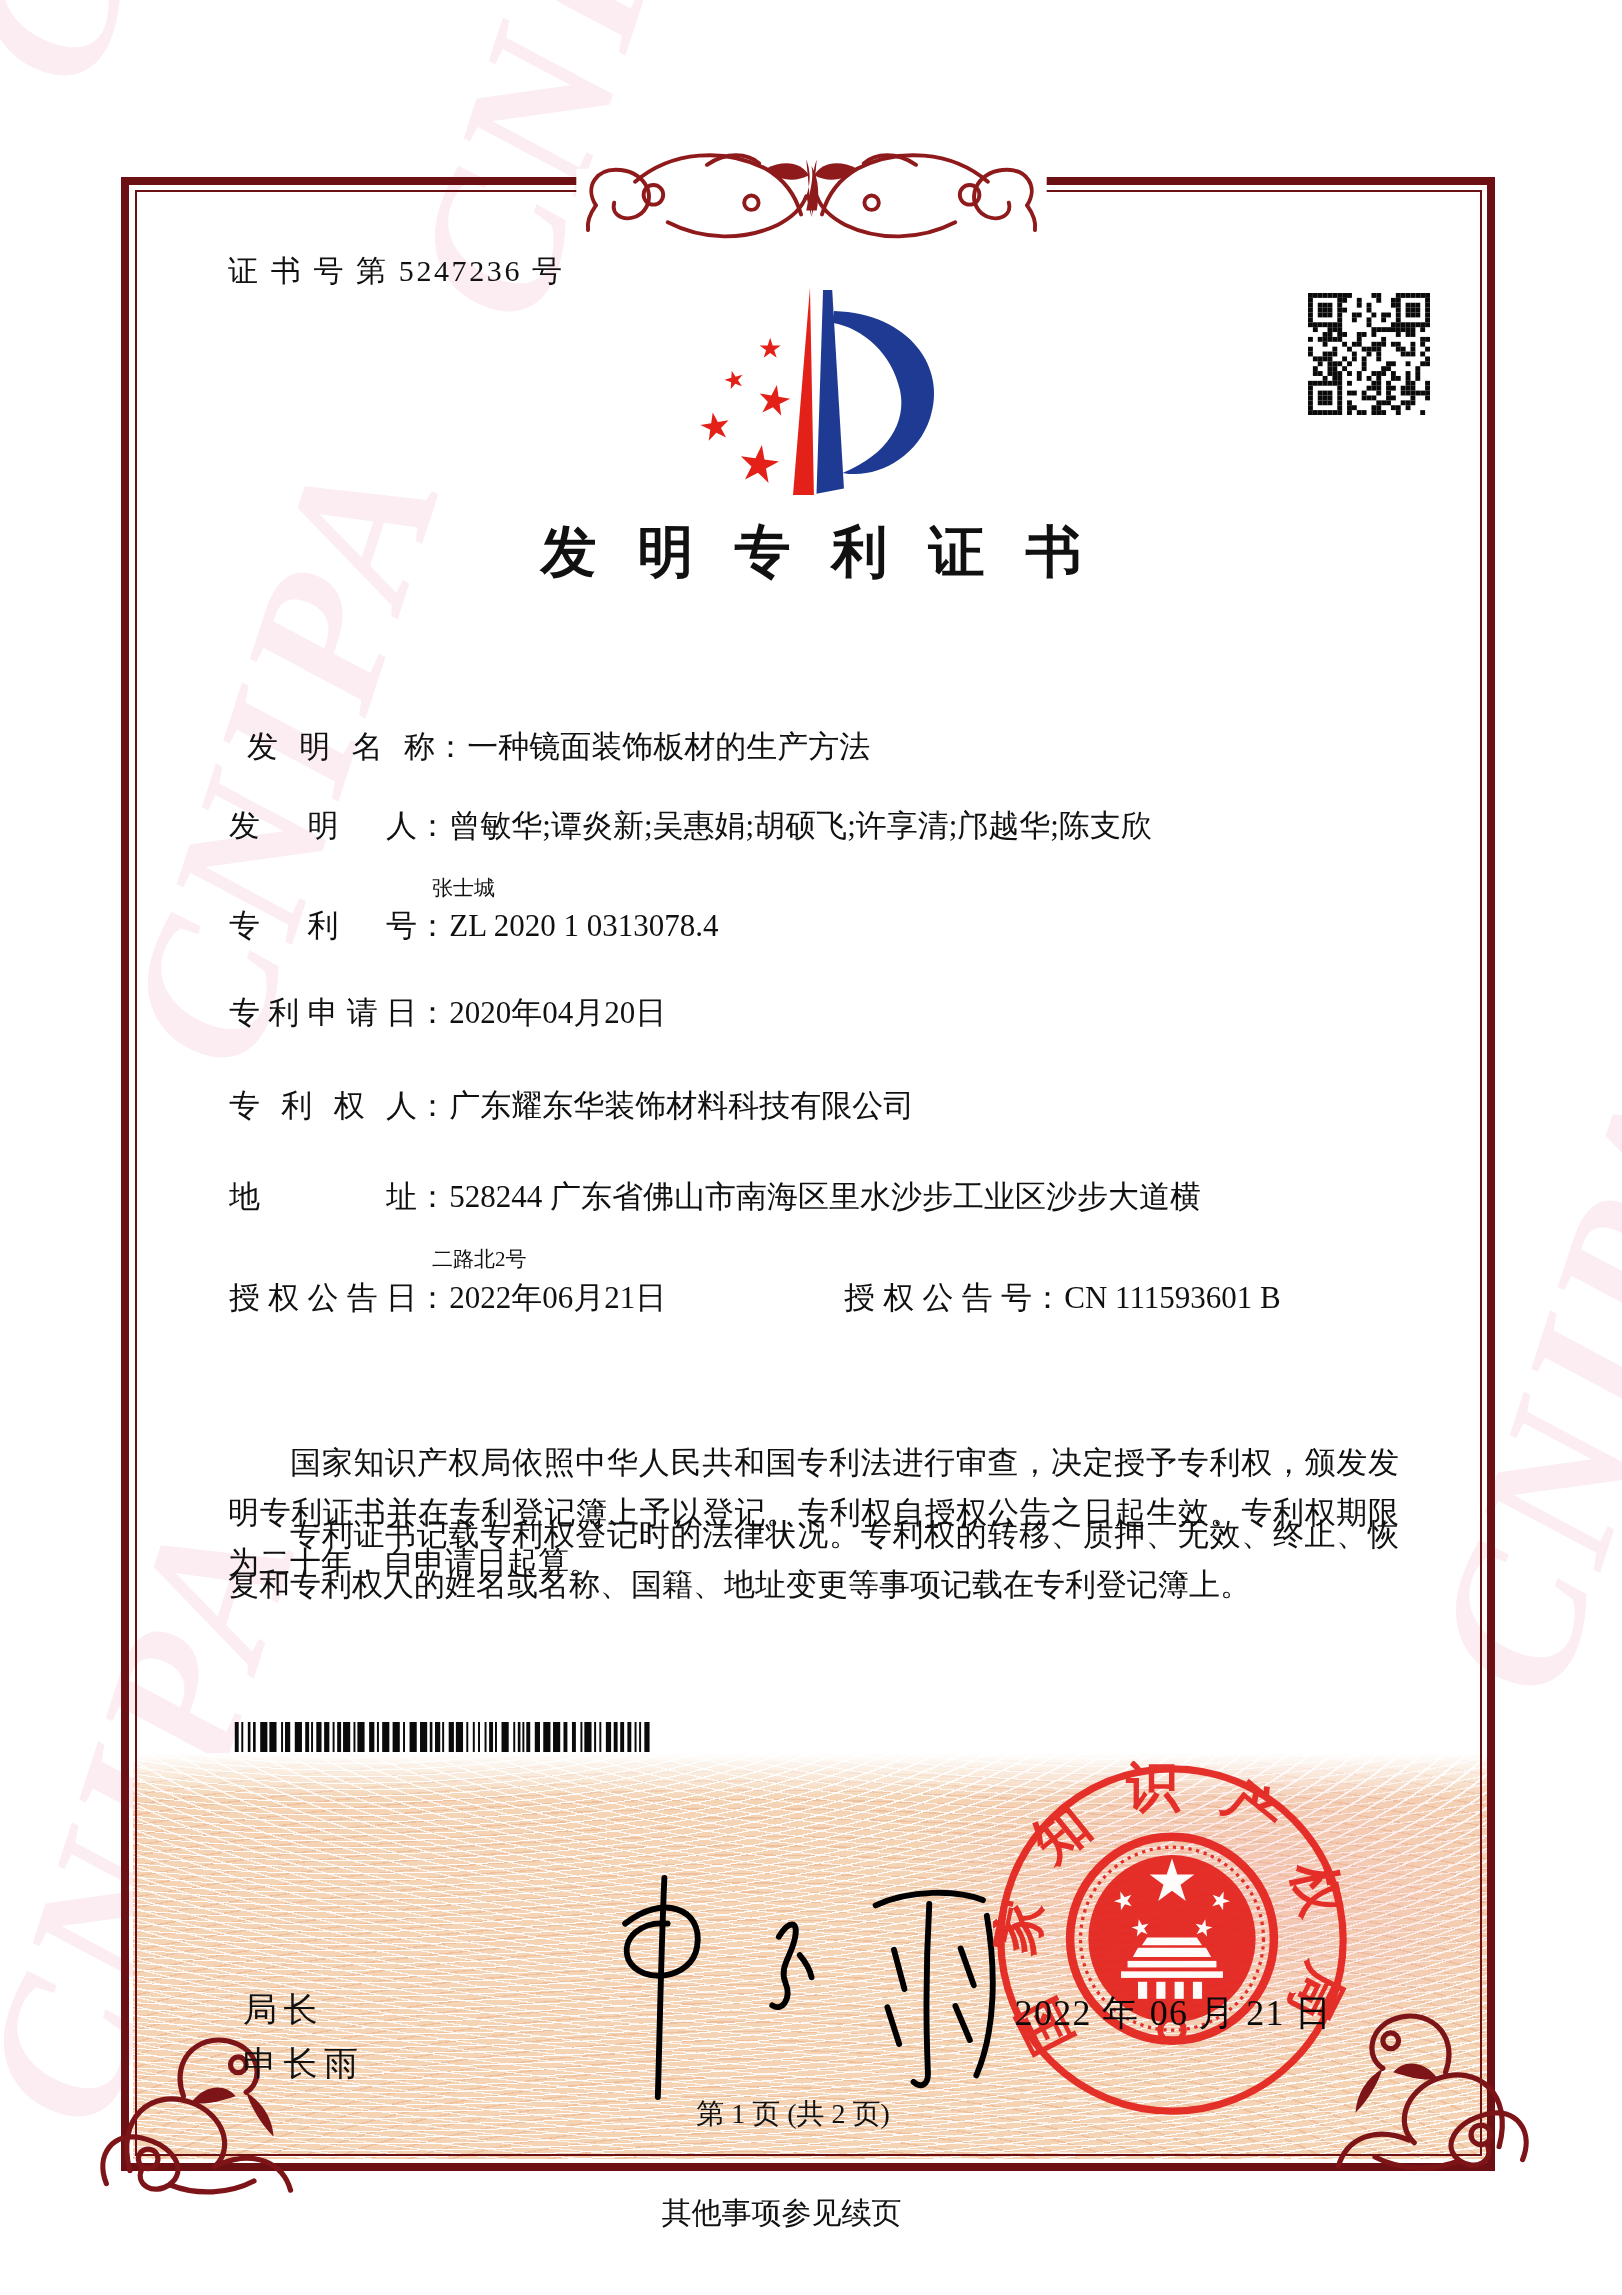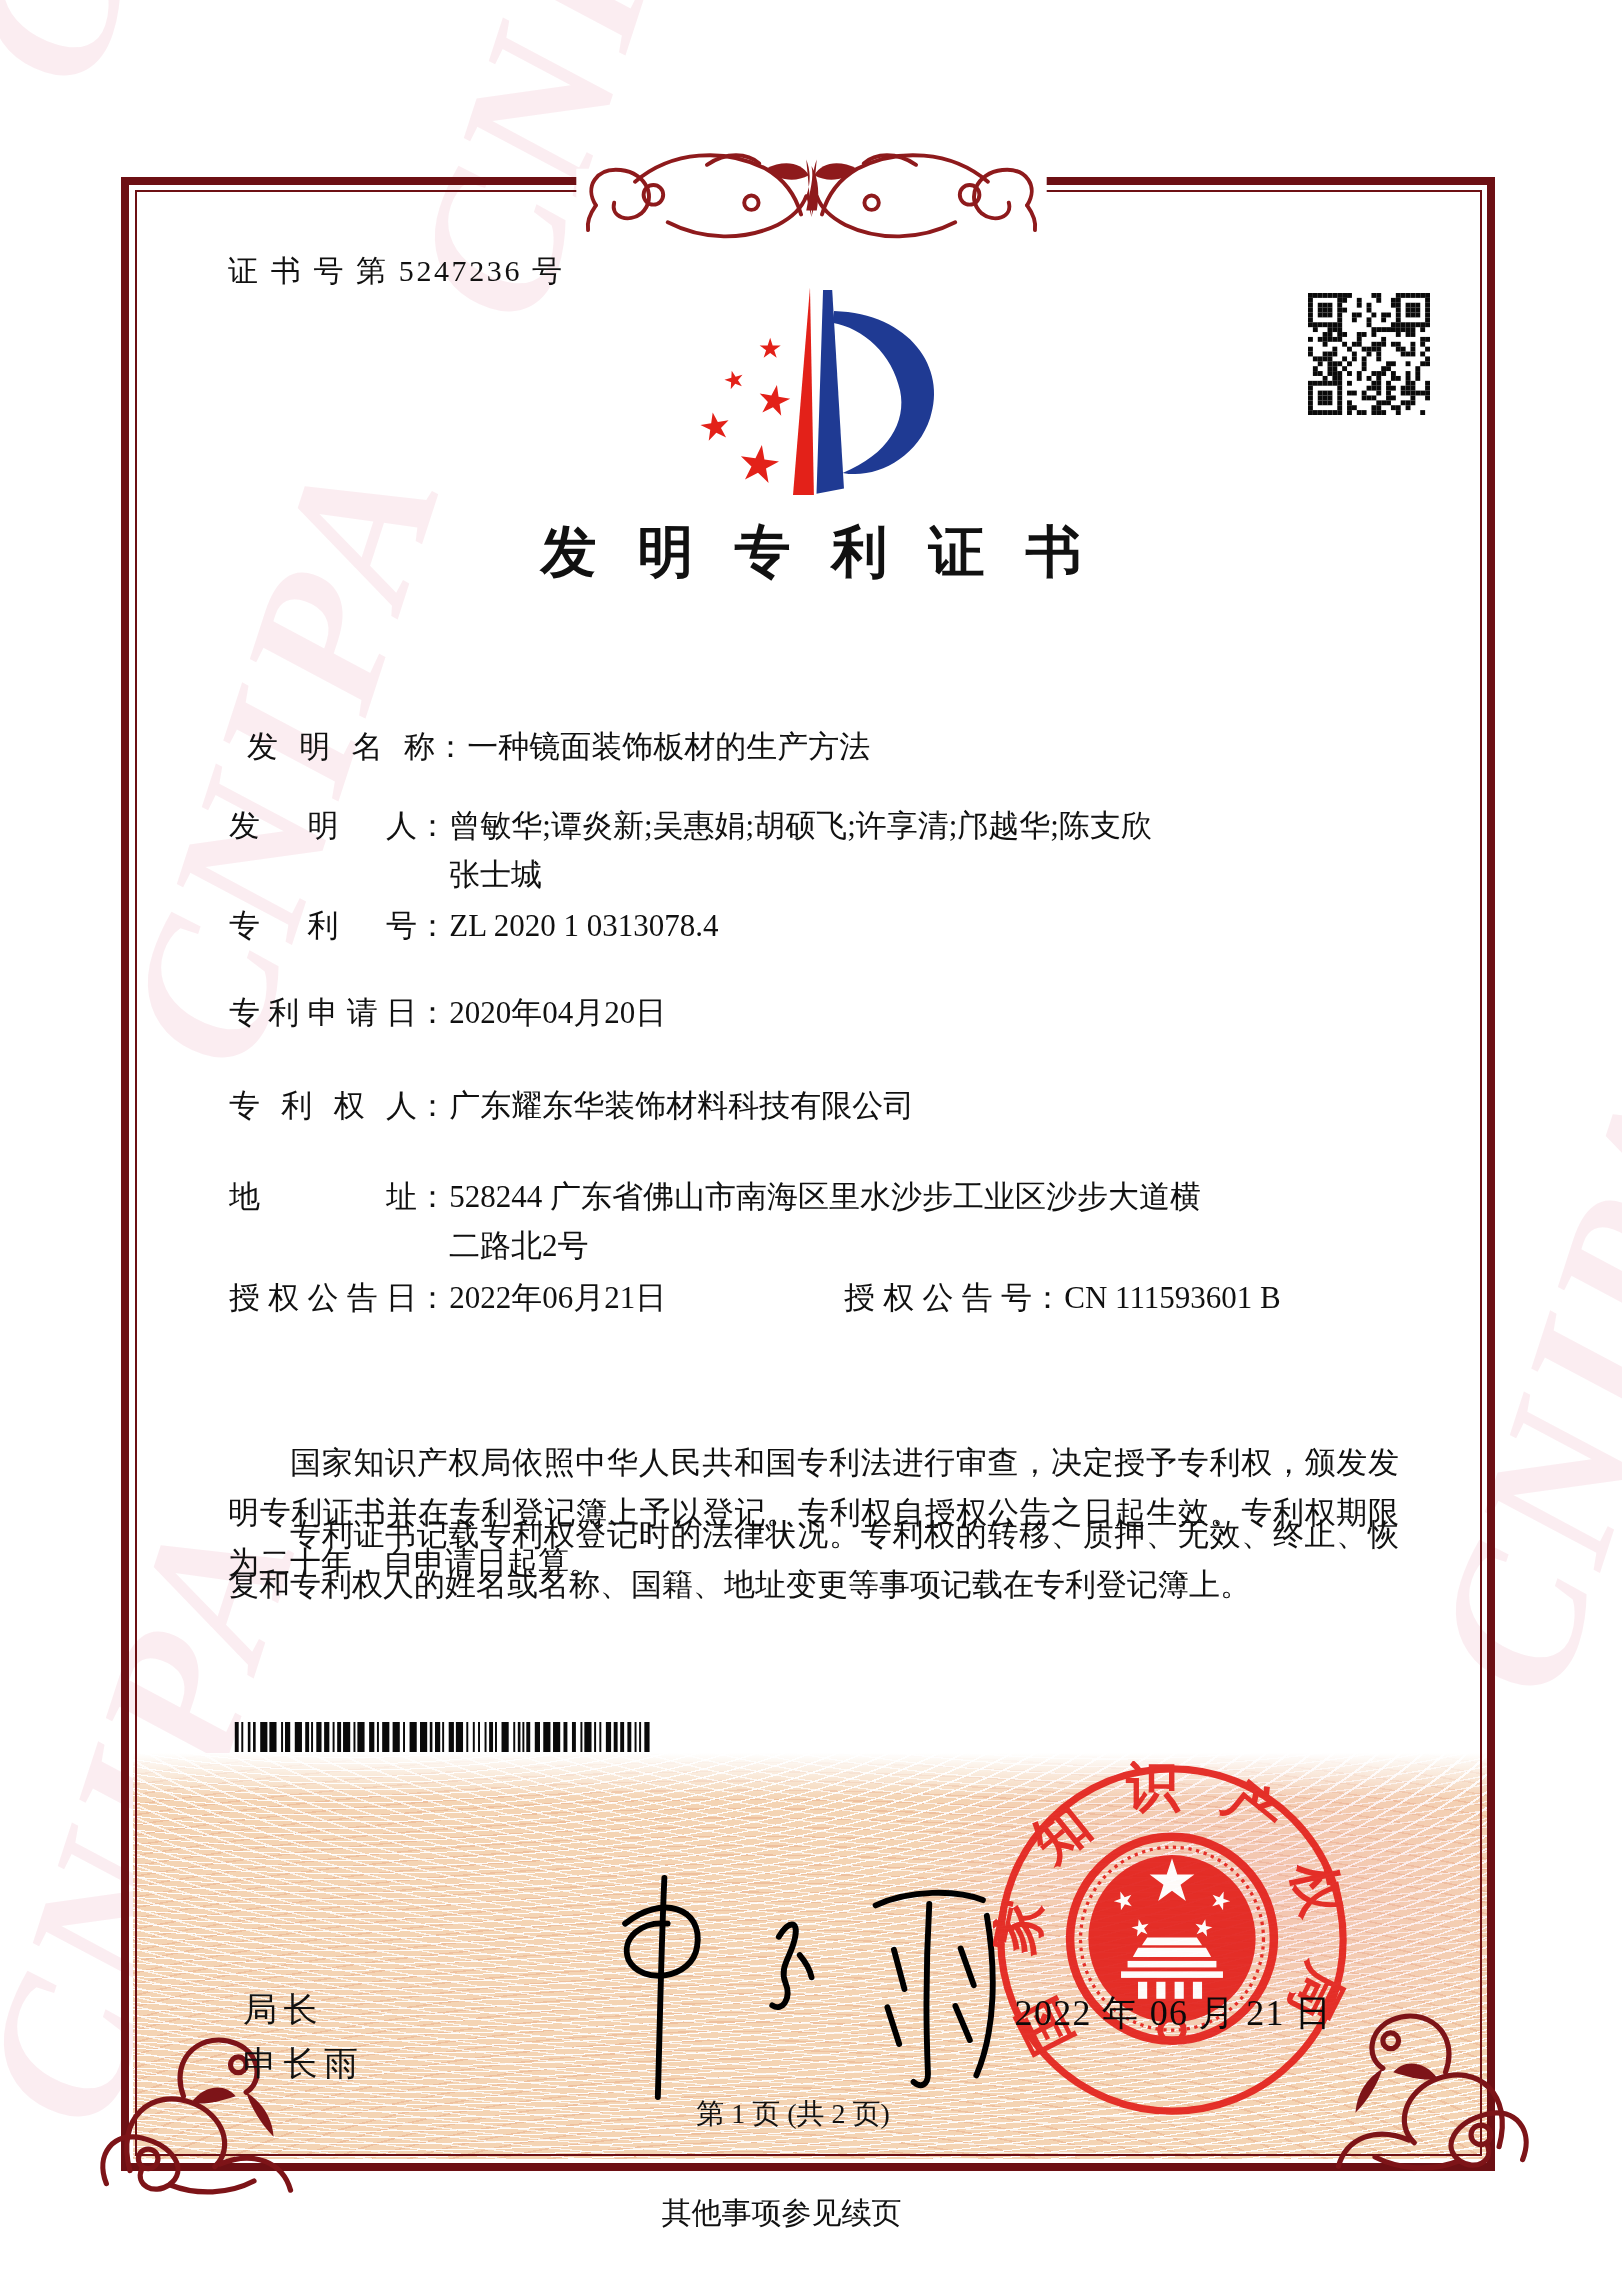--- a/index.html
+++ b/index.html
@@ -45,21 +45,21 @@
     left:0; top:515px; width:1622px; text-align:center; font-size:56px; font-weight:600;
     letter-spacing:41px; text-indent:41px; z-index:5;
   }
   .field{left:229px; font-size:31px; z-index:5; white-space:nowrap;}
   .field .label{
     display:inline-block; width:188px; text-align:justify; text-align-last:justify;
     vertical-align:bottom;
   }
   .field .colon{display:inline-block;}
   .field .value{margin-left:1.3px;}
-  .vline2{left:449px; font-size:31px; z-index:5; white-space:nowrap;}
+  .vline2{left:432px; font-size:21px; z-index:5; white-space:nowrap;margin-top:20px;}
   .para{
     left:228px; width:1171px; font-size:31px; line-height:50px; text-align:justify;
     text-indent:2em; z-index:5;
   }
   .director{left:243px; font-size:34px; letter-spacing:6.5px; z-index:6;}
   .seal-date{
     left:1000px; top:1989px; width:347px; text-align:center; font-size:36px;
     letter-spacing:1.3px; color:#0a0a0a; z-index:7; white-space:nowrap;
   }
   .page-no{left:8px; top:2095px; width:1570px; text-align:center; font-size:28px; z-index:5;}

